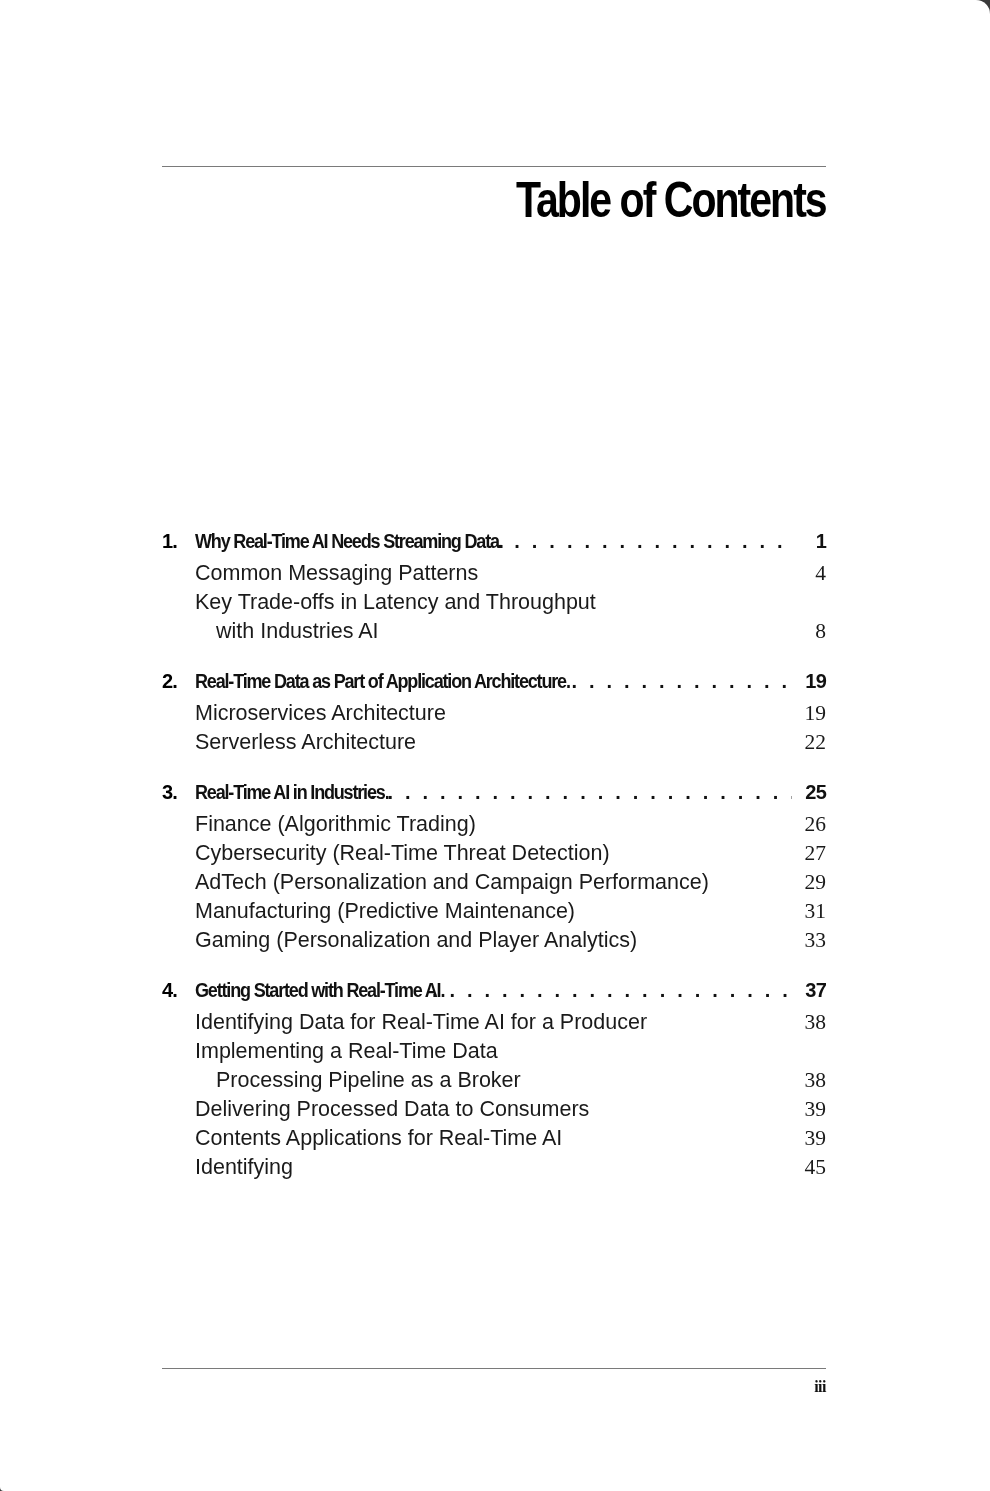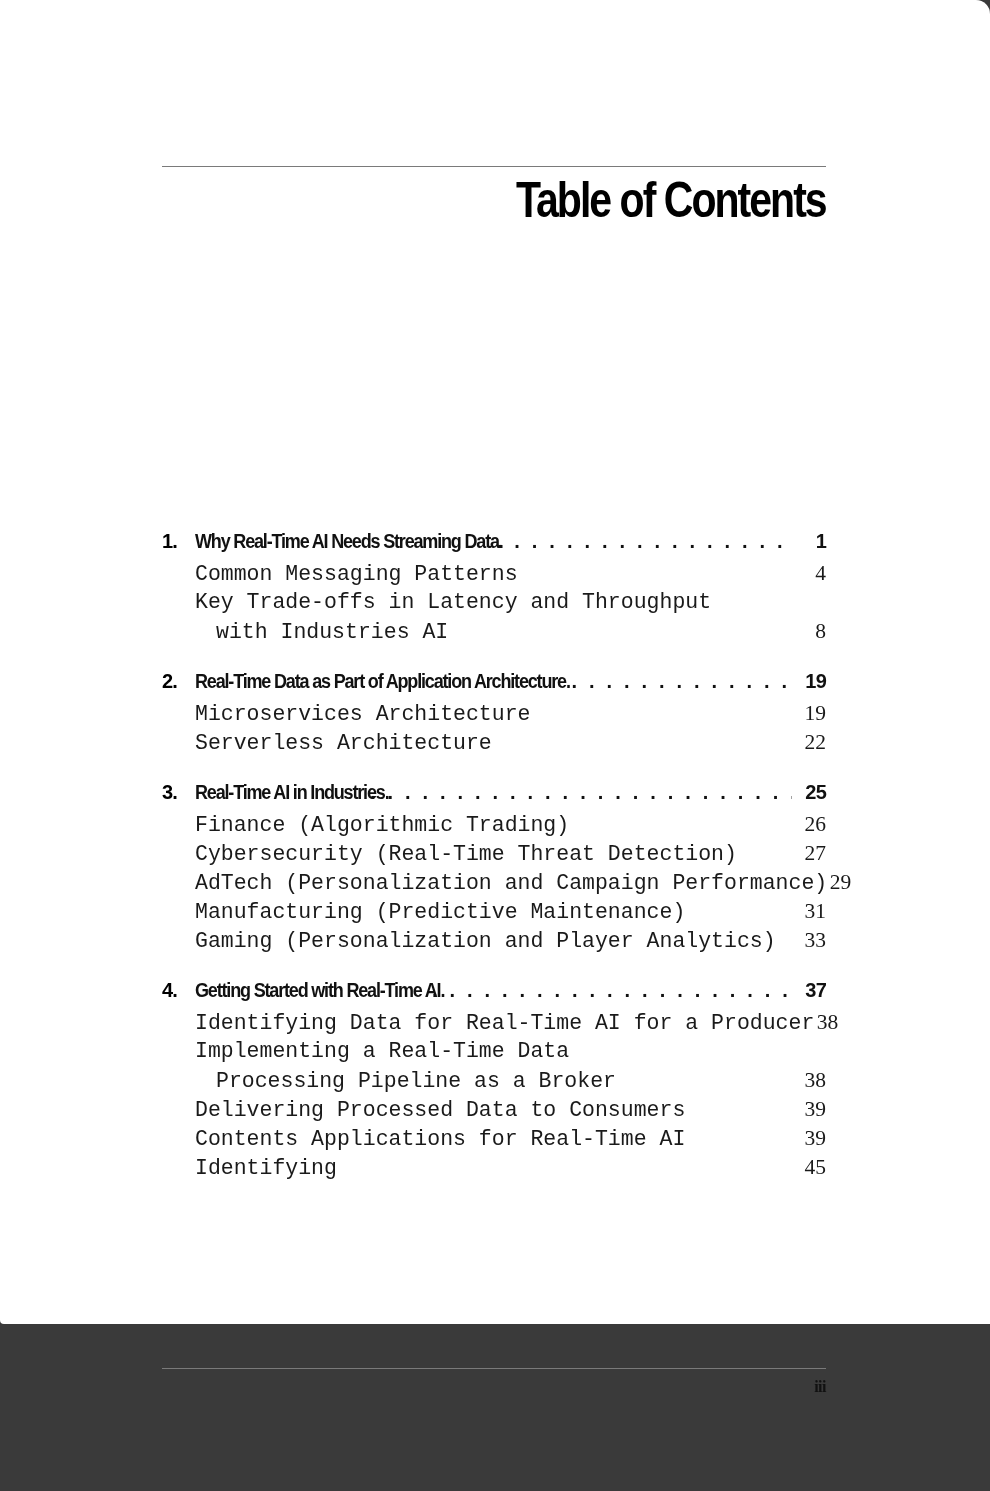--- a/index.html
+++ b/index.html
@@ -1,20 +1,20 @@
 <!DOCTYPE html>
 <html><head>
 <meta charset="utf-8">
 <style>
   html, body { margin: 0; padding: 0; }
   body {
     width: 990px; height: 1491px; background: #3a3a3a; position: relative; overflow: hidden;
   }
   .page {
-    position: absolute; left: 0; top: 0; width: 990px; height: 1324px;
+    position: absolute; left: 0; top: 0; width: 990px; height: 1491px;
     background: #ffffff;
     border-top-right-radius: 14px;
     border-bottom-left-radius: 4px;
   }
   .rule {
     position: absolute; left: 162px; width: 664px; height: 0;
     border-top: 1.3px solid #7a7a7a;
   }
   .title {
     position: absolute; right: 164px; top: 168px;
@@ -44,21 +44,21 @@
     flex: 1; overflow: hidden; white-space: nowrap;
     font-family: "Liberation Sans", sans-serif; font-weight: bold; font-size: 20px;
     letter-spacing: 3.2px; color: #111; margin-left: -40px; margin-right: 10px;
   }
   .ch-page {
     font-family: "Liberation Sans", sans-serif; font-weight: bold; font-size: 20px;
     letter-spacing: -0.8px; color: #111; text-align: right; min-width: 24px;
   }
   .sec-title {
     padding-left: 33px; flex: 1;
-    font-family: Liberation Mono, monospace; font-size: 21.5px; color: #1a1a1a;
+    font-family: Liberation Sans, sans-serif; font-size: 21.5px; color: #1a1a1a;
     white-space: nowrap;
   }
   .sec-title.indent { padding-left: 54px; }
   .sec-page {
     font-family: "Liberation Serif", serif; font-size: 21.5px; color: #1a1a1a;
     text-align: right; min-width: 24px;
   }
   .folio {
     position: absolute; right: 164px; top: 1378px;
     font-family: Liberation Serif, serif; font-weight: bold; font-size: 16px;

